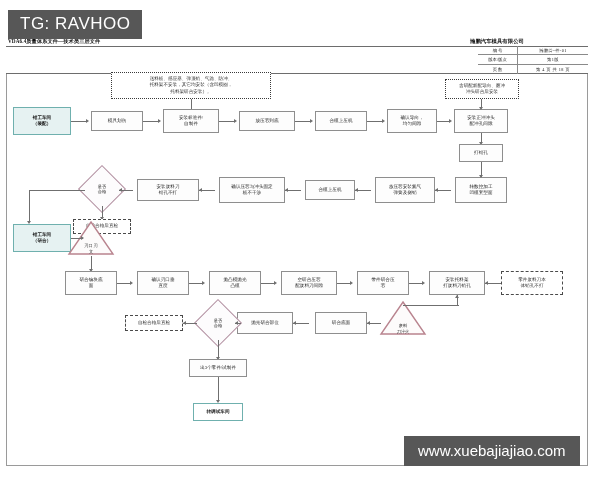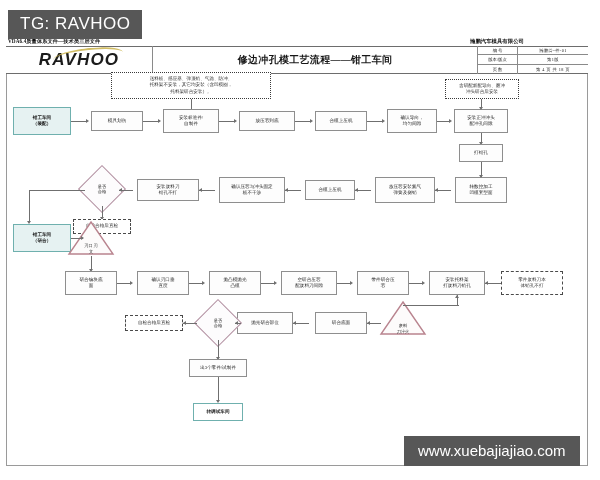--- a/index.html
+++ b/index.html
@@ -159,30 +159,21 @@
 </head>
 <body>
 
 <div id="page">
 
   <div id="doc-code">VDA6.4质量体系文件—技术类三层文件</div>
   <div id="company">瀚鹏汽车模具有限公司</div>
 
   <div id="titlebar"></div>
 
-  <div id="logo-cell">
-    <div id="logo">
-      <span class="swoosh"></span>
-      <span>RAVHOO</span>
-    </div>
-  </div>
-
-  <div id="title-cell">
-    <div id="doc-title">修边冲孔模工艺流程——钳工车间</div>
-  </div>
+
 
   <div id="meta-table">
     <div class="mrow">
       <div class="mk">编    号</div>
       <div class="mv">瀚鹏管-件-01</div>
     </div>
     <div class="mrow">
       <div class="mk">版本/版次</div>
       <div class="mv">第1版</div>
     </div>

